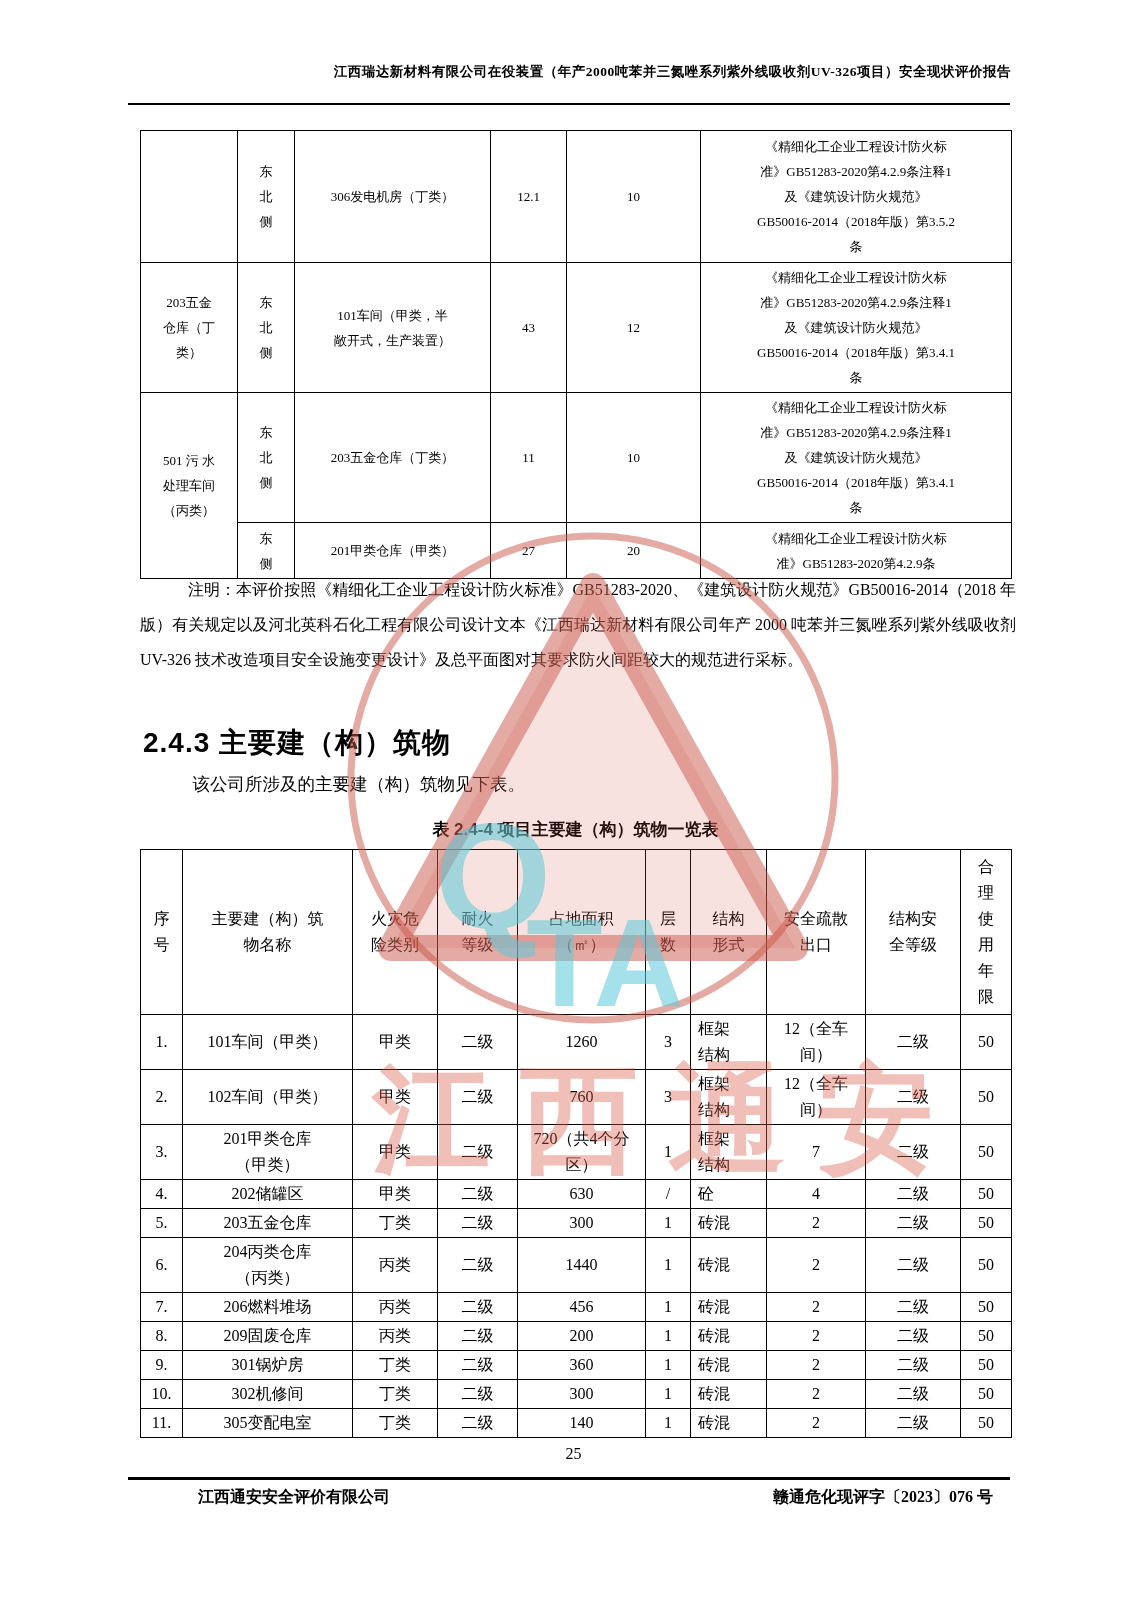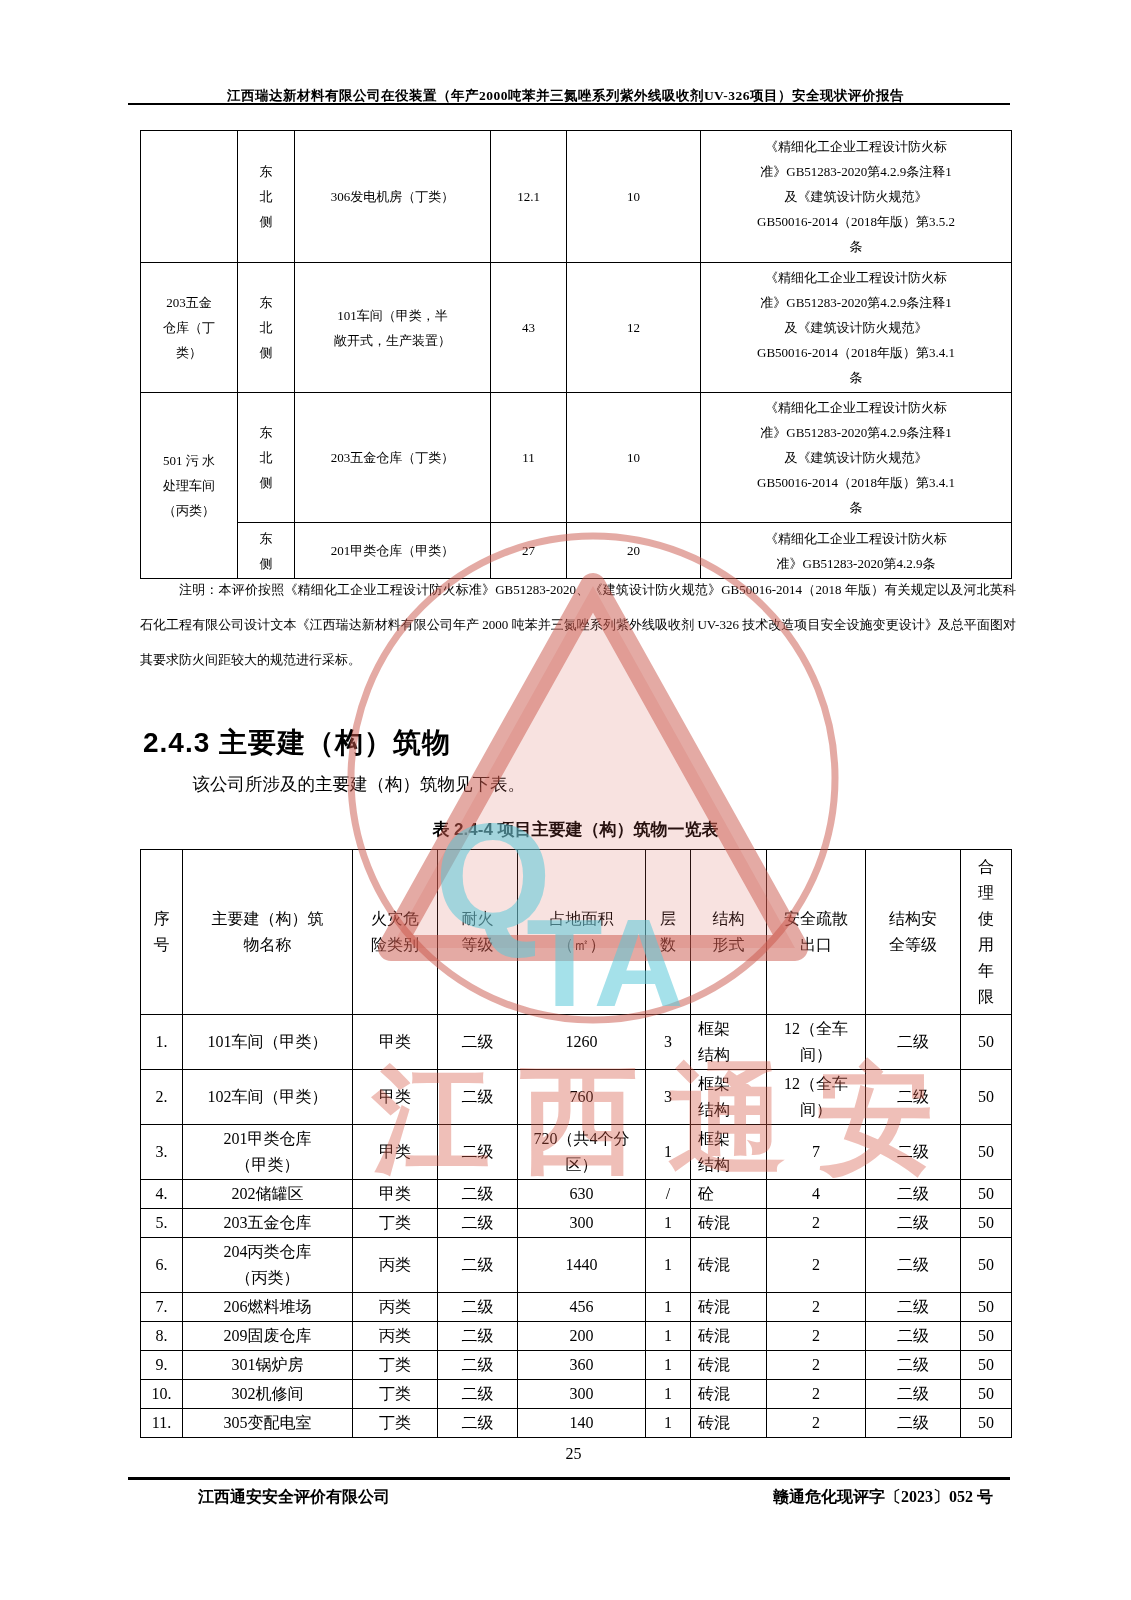--- a/index.html
+++ b/index.html
@@ -5,40 +5,40 @@
   * { margin:0; padding:0; box-sizing:border-box; }
   html,body { background:#ffffff; }
   body {
     width:1131px; height:1600px; position:relative; overflow:hidden;
     font-family:"Liberation Serif","DejaVu Serif",serif; color:#000;
   }
   .abs { position:absolute; }
 
   
   .header-title {
-    top:87px; left:120px; width:891px; text-align:center;
+    top:63px; left:120px; width:891px; text-align:right;
     font-size:13.5px; font-weight:bold; letter-spacing:0.5px;
   }
   .header-rule { top:103px; left:128px; width:882px; height:2px; background:#000; }
 
   
   table { border-collapse:collapse; table-layout:fixed; background:transparent; }
   td, th { border:1px solid #000; vertical-align:middle; text-align:center; white-space:pre-line; }
 
   
   .fire-table { top:130px; left:140px; width:871px; }
   .fire-table td { font-size:13px; line-height:25px; padding:2px 4px; }
   .fire-table tr:nth-child(1) { height:132px; }
   .fire-table tr:nth-child(2) { height:128px; }
   .fire-table tr:nth-child(3) { height:126px; }
   .fire-table tr:nth-child(4) { height:56px; }
 
   
   .note {
-    top:572px; left:140px; width:876px; font-size:13px; line-height:35px;
+    top:572px; left:140px; width:876px; font-size:16px; line-height:35px;
     text-align:justify; text-indent:3em;
   }
 
   .section-heading {
     top:724px; left:143px; font-size:28px; font-weight:bold;
     font-family:"Liberation Sans","DejaVu Sans",sans-serif; letter-spacing:1px;
   }
   .intro { top:772px; left:140px; width:871px; font-size:17.5px; text-indent:3em; }
   .caption {
     top:818px; left:140px; width:871px; text-align:center; font-size:17px; font-weight:bold;
@@ -332,21 +332,21 @@
           <td>二级</td>
           <td>50</td>
         </tr>
       </tbody>
   </table>
 
   <div class="abs page-number">25</div>
   <div class="abs footer-rule"></div>
   <div class="abs footer">
     <span>江西通安安全评价有限公司</span>
-    <span>赣通危化现评字〔2023〕052 号</span>
+    <span>赣通危化现评字〔2023〕076 号</span>
   </div>
 
 </div>
 
 <svg class="abs seal-watermark" viewBox="0 0 500 500" xmlns="http://www.w3.org/2000/svg">
   <circle cx="250" cy="250" r="242" fill="none" stroke="rgba(201,85,74,0.5)" stroke-width="7"></circle>
   <path d="M250 58 L452 420 L48 420 Z" fill="rgba(214,96,82,0.18)" stroke="rgba(201,85,74,0.5)" stroke-width="26" stroke-linejoin="round"></path>
   <text x="150" y="400" font-size="150" font-weight="bold" fill="rgba(91,200,216,0.55)" font-family="Liberation Sans, DejaVu Sans, sans-serif" text-anchor="middle">Q</text>
   <text x="262" y="478" font-size="125" font-weight="bold" fill="rgba(91,200,216,0.55)" font-family="Liberation Sans, DejaVu Sans, sans-serif" text-anchor="middle">TA</text>
 </svg>

